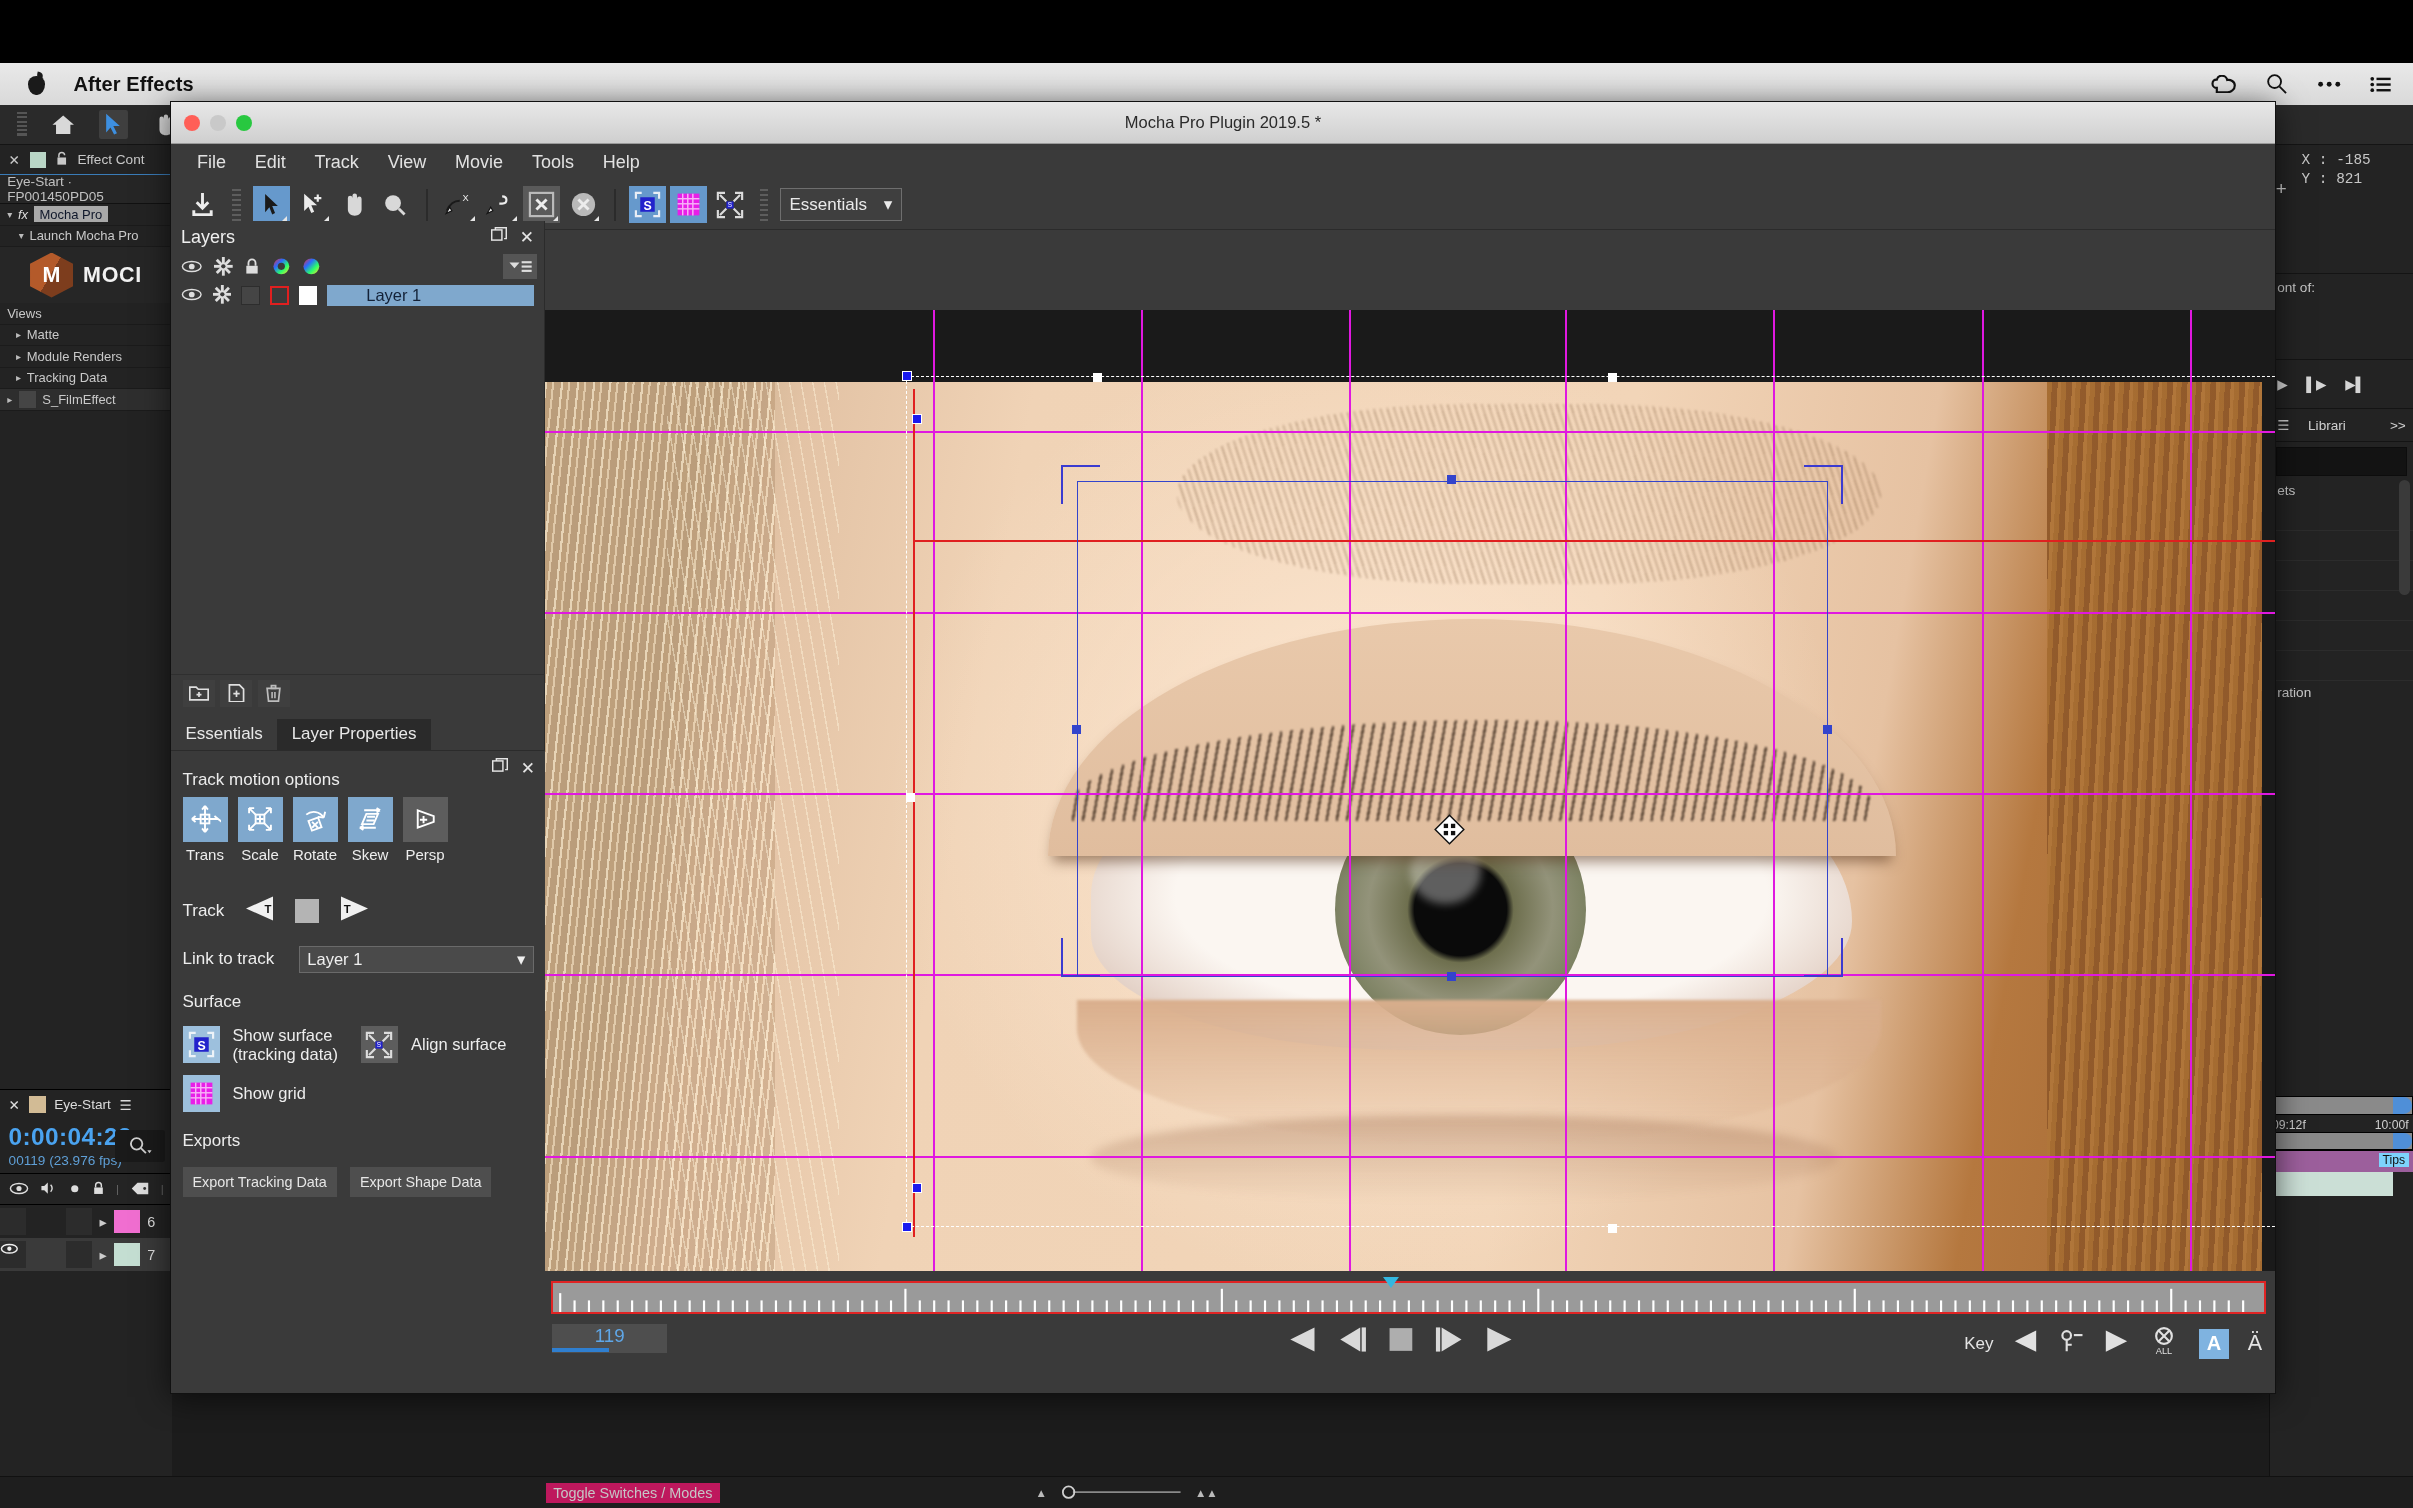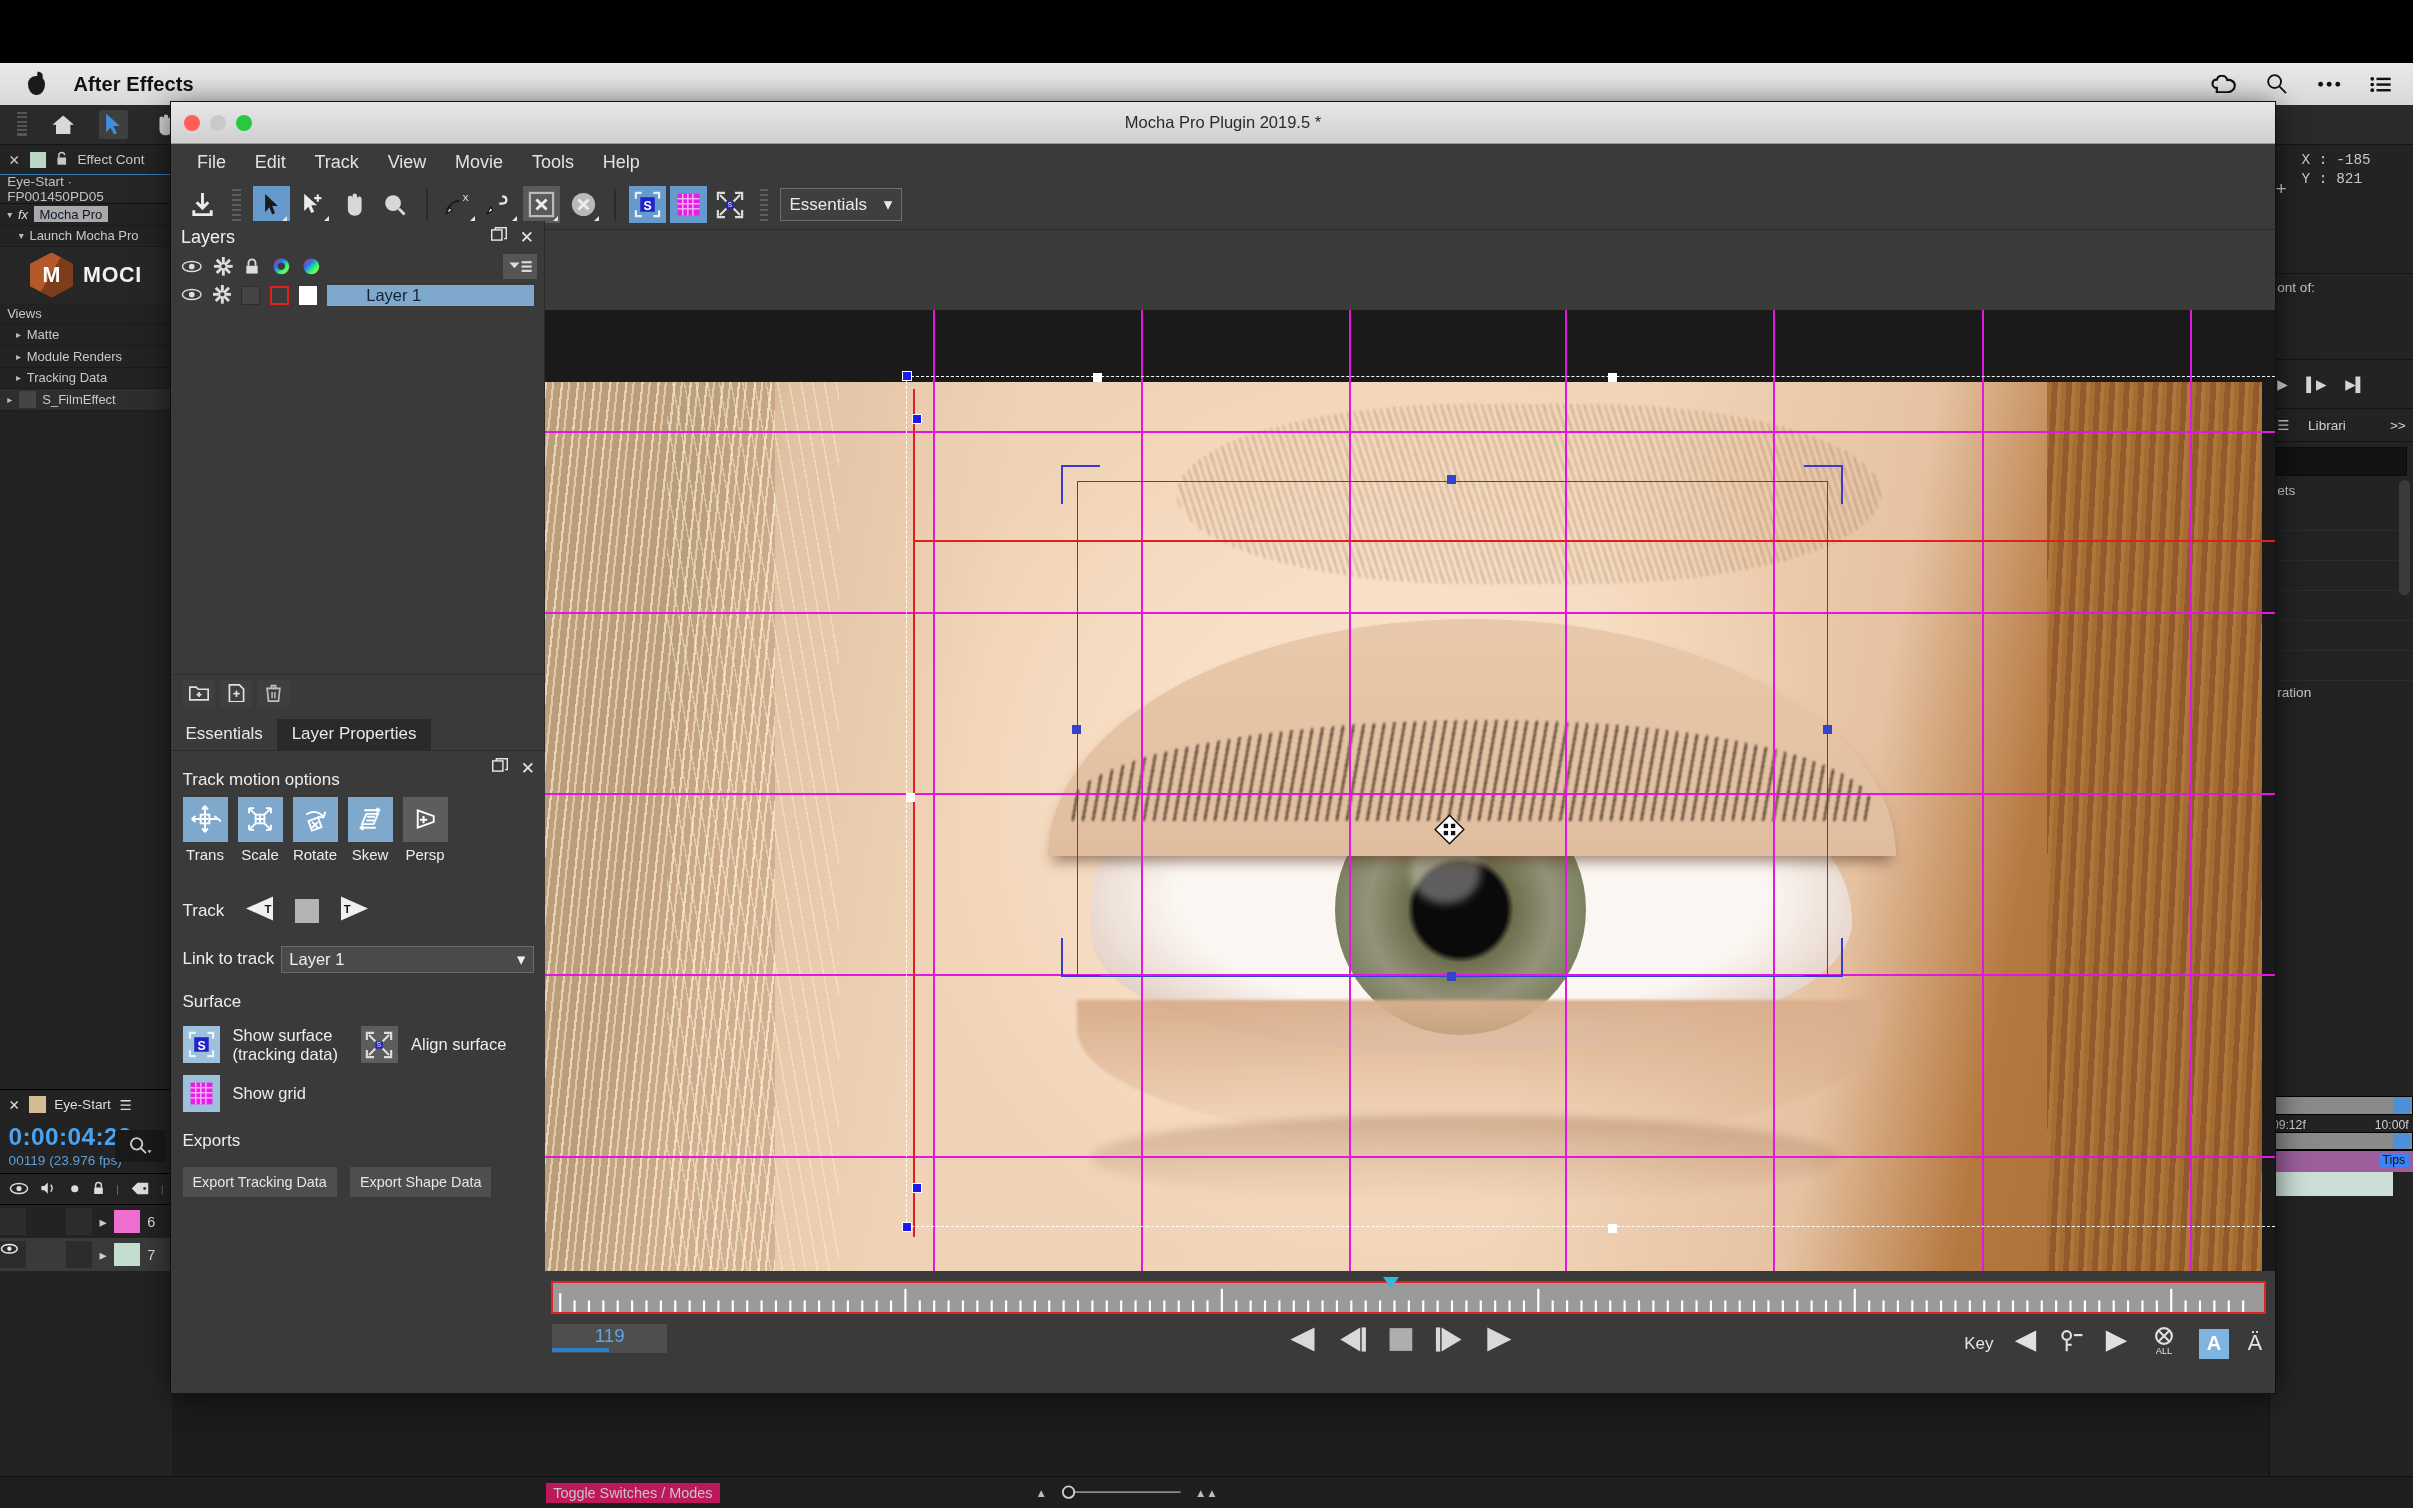--- a/index.html
+++ b/index.html
@@ -86,21 +86,21 @@
 
   .ae-status { position:absolute; left:0; bottom:0; width:2413px; height:33px; background:#1e1e1e;
     border-top:0.7px solid #111; display:flex; align-items:center; }
   .ae-status .tsm { margin-left:546px; background:#be185d; color:#c6c6c6; font-size:14.4px; padding:2.2px 7.2px; }
   .ae-status .qual { margin-left:316px; display:flex; align-items:center; gap:13px; color:#bbb; }
   .rtl { position:absolute; right:0; top:991px; width:144px; height:309px; }
   .rtl .bar { height:18.7px; background:#8a8a8a; border:0.7px solid #000; }
   .rtl .bar .cap { float:right; width:18.7px; height:100%; background:#4f8fd8; border-radius:0 8.6px 8.6px 0;}
   .rtl .times { color:#cfcfcf; font-size:12.2px; display:flex; justify-content:space-between; padding:2.9px 4.3px 0 2.9px; }
   .rtl .purple { height:21.5px; background:#9c5f9c; border-top:0.7px solid #000; position:relative; }
-  .rtl .tips { position:absolute; right:4.3px; top:1.4px; background:#3b82f6; color:#111; font-size:12.2px; padding:0 3.6px; }
+  .rtl .tips { position:absolute; right:4.3px; top:1.4px; background:#7dd3fc; color:#111; font-size:12.2px; padding:0 3.6px; }
   .rtl .mintbar { height:24.4px; background:#cbdfd6; width:124px; }
 
   
   .mocha-win { position:absolute; left:170px; top:101px; width:2106px; height:1293px;
     background:#3a3a3a; border:0.7px solid #111; box-shadow:0 4.3px 29px rgba(0,0,0,.6); }
   .mw-title { height:42px; background:linear-gradient(#e8e8e8,#cfcfcf);
     display:flex; align-items:center; position:relative; border-bottom:0.7px solid #9a9a9a; }
   .mw-lights { position:absolute; left:13px; display:flex; gap:10px; }
   .mw-lights i { display:block; width:16px; height:16px; border-radius:50%; }
   .mw-title span { margin:0 auto; color:#2a2a2a; font-size:16.5px; }
@@ -151,21 +151,21 @@
   .props .acts { position:absolute; right:10px; top:7.2px; display:flex; gap:13px; }
   .sec-title { color:#ececec; font-size:17px; padding:18.7px 0 7.2px 11.5px; }
   .motion-row { display:flex; gap:10px; padding-left:11.5px; }
   .motion-btn { width:45px; height:45px; display:flex; align-items:center; justify-content:center;
     background:#7fa8cd; }
   .motion-btn.off { background:#5d5d5d; }
   .motion-labels { display:flex; gap:10px; padding-left:11.5px; margin-top:4.3px; }
   .motion-labels span { width:45px; text-align:center; color:#ededed; font-size:15px; }
   .track-row { display:flex; align-items:center; gap:18.7px; padding-left:11.5px; margin-top:32px; color:#ededed; font-size:17px;}
   .stopsq { width:24.4px; height:24.4px; background:#b4b4b4; }
-  .link-row { display:flex; align-items:center; gap:7px; padding-left:11.5px; margin-top:18.7px; color:#ededed; font-size:17px;}
+  .link-row { display:flex; align-items:center; gap:25px; padding-left:11.5px; margin-top:18.7px; color:#ededed; font-size:17px;}
   .link-sel { flex:1; margin-right:11.5px; height:27px; background:#4a4a4a; border:0.7px solid #6a6a6a;
     display:flex; align-items:center; justify-content:space-between; padding:0 7.2px; color:#f0f0f0; font-size:16.5px;}
   .surf-row { display:flex; align-items:center; gap:13px; padding-left:11.5px; margin-top:7.2px; color:#ededed; font-size:16.5px; }
   .icon-btn { width:37px; height:37px; display:flex; align-items:center; justify-content:center; background:#9dc0dd; }
   .icon-btn.plain { background:#5d5d5d; }
   .exp-row { display:flex; gap:13px; padding-left:11.5px; margin-top:8.6px; }
   .exp-btn { background:#4e4e4e; color:#e6e6e6; font-size:14.4px; padding:7.2px 10px; }
 
   
   .viewer { position:absolute; left:374px; top:208px; right:0; bottom:122px; background:#1a1a1a; overflow:hidden; }

